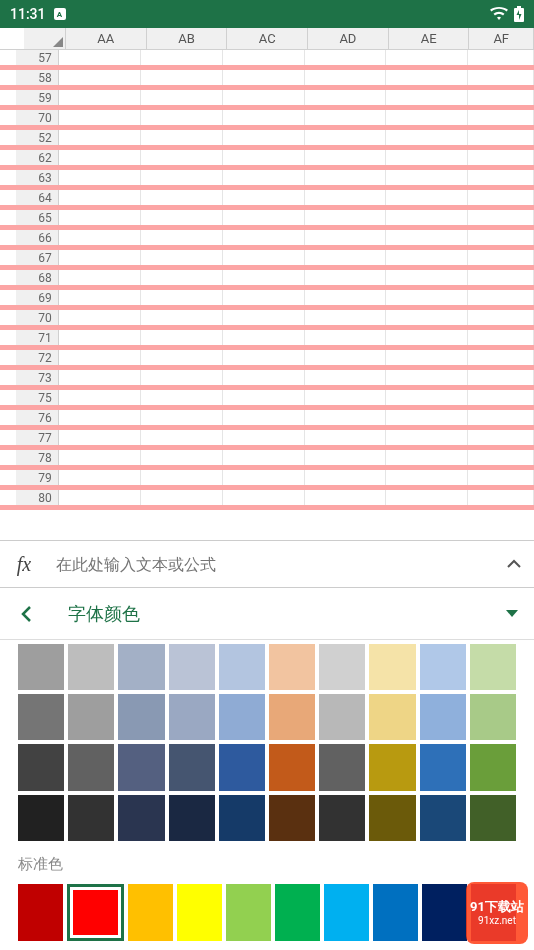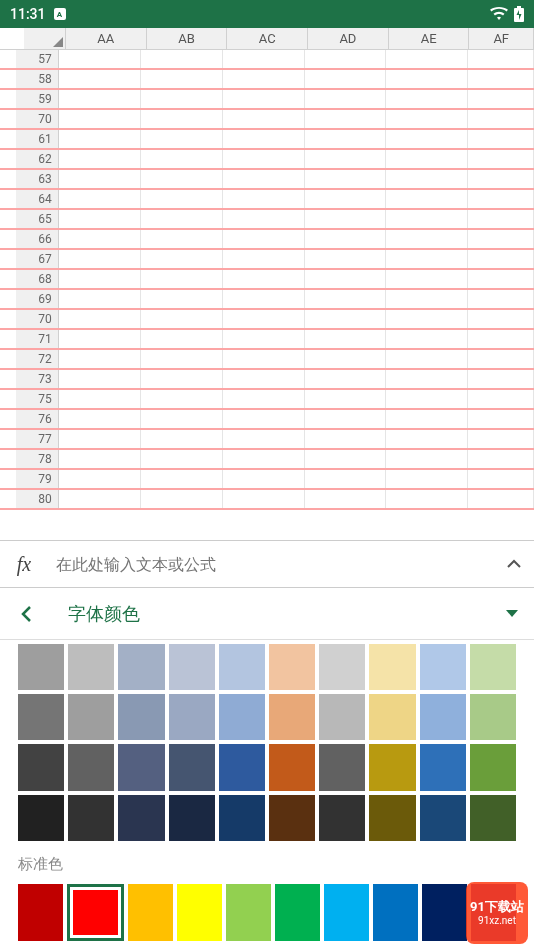--- a/index.html
+++ b/index.html
@@ -10,21 +10,21 @@
     .status-right { display: flex; align-items: center; gap: 6px; }
     .status-icon-box { width: 12px; height: 12px; background: #fff; border-radius: 2px; display: flex; align-items: center; justify-content: center; font-size: 8px; color: #1e7247; font-weight: bold; }
     
     .spreadsheet-header { display: flex; height: 22px; border-bottom: 1px solid #d0d0d0; padding-left: 24px; }
     .corner-cell { width: 44px; background: #f0f0f0; border-right: 1px solid #d0d0d0; display: flex; align-items: flex-end; justify-content: flex-end; padding: 2px; }
     .corner-triangle { width: 0; height: 0; border-left: 10px solid transparent; border-bottom: 10px solid #888; }
     .col-header { width: 85px; background: #f0f0f0; border-right: 1px solid #d0d0d0; display: flex; align-items: center; justify-content: center; font-size: 13px; color: #555; }
     .col-header:last-child { width: 68px; }
     
     .spreadsheet-body { height: 490px; overflow: hidden; }
-    .row { display: flex; height: 20px; border-bottom: 2px solid #fca5a5; padding-left: 16px; }
+    .row { display: flex; height: 20px; border-bottom: 5px solid #fca5a5; padding-left: 16px; }
     .row-header { width: 44px; background: #f0f0f0; border-right: 1px solid #d0d0d0; display: flex; align-items: center; justify-content: flex-end; padding-right: 6px; font-size: 12px; color: #666; }
     .cell { width: 85px; border-right: 1px solid #e5e5e5; }
     .cell:last-child { width: 68px; }
     
     .formula-bar { height: 48px; border-top: 1px solid #ccc; border-bottom: 1px solid #ccc; display: flex; align-items: center; }
     .fx-label { width: 48px; text-align: center; font-style: italic; font-size: 20px; color: #444; font-family: serif; }
     .formula-input { flex: 1; height: 100%; border: none; outline: none; font-size: 16px; color: #999; padding: 0 8px; font-family: inherit; }
     .formula-expand { width: 40px; display: flex; align-items: center; justify-content: center; color: #555; }
     
     .panel-header { height: 52px; display: flex; align-items: center; border-bottom: 1px solid #ddd; }
@@ -109,21 +109,21 @@
     <div class="row">
       <div class="row-header">70</div>
       <div class="cell"></div>
       <div class="cell"></div>
       <div class="cell"></div>
       <div class="cell"></div>
       <div class="cell"></div>
       <div class="cell"></div>
     </div>
     <div class="row">
-      <div class="row-header">61</div>
+      <div class="row-header">52</div>
       <div class="cell"></div>
       <div class="cell"></div>
       <div class="cell"></div>
       <div class="cell"></div>
       <div class="cell"></div>
       <div class="cell"></div>
     </div>
     <div class="row">
       <div class="row-header">62</div>
       <div class="cell"></div>

